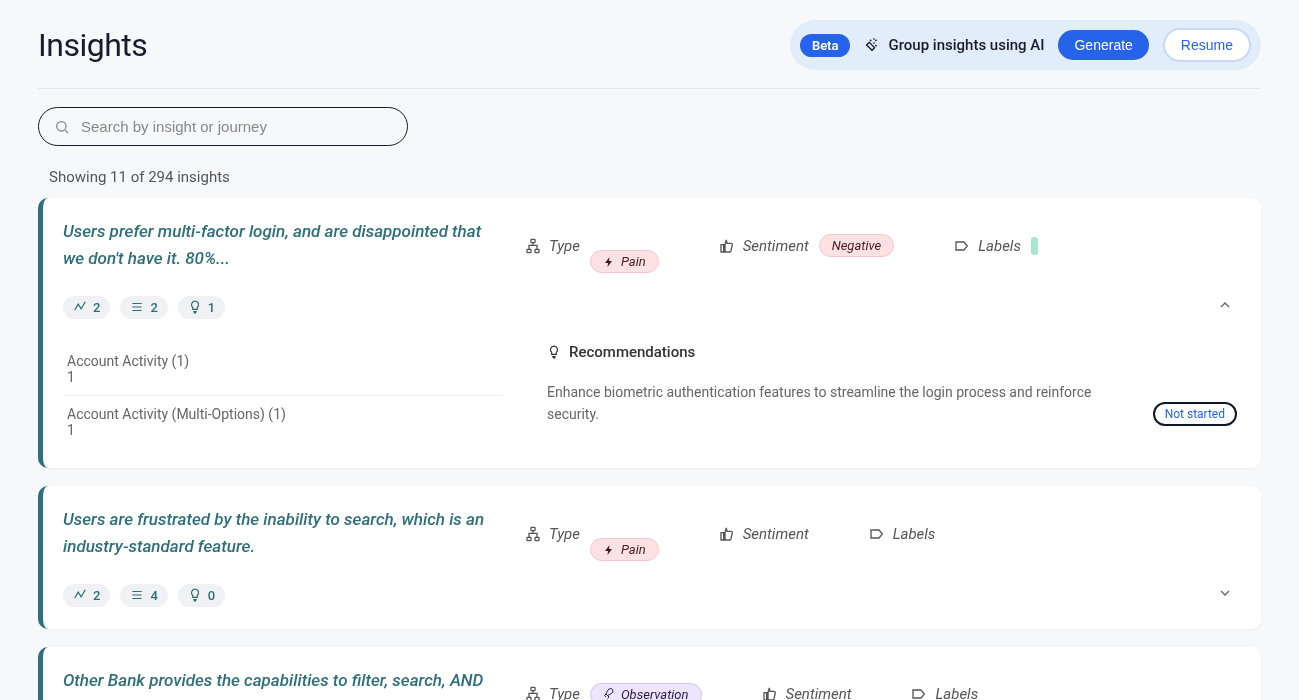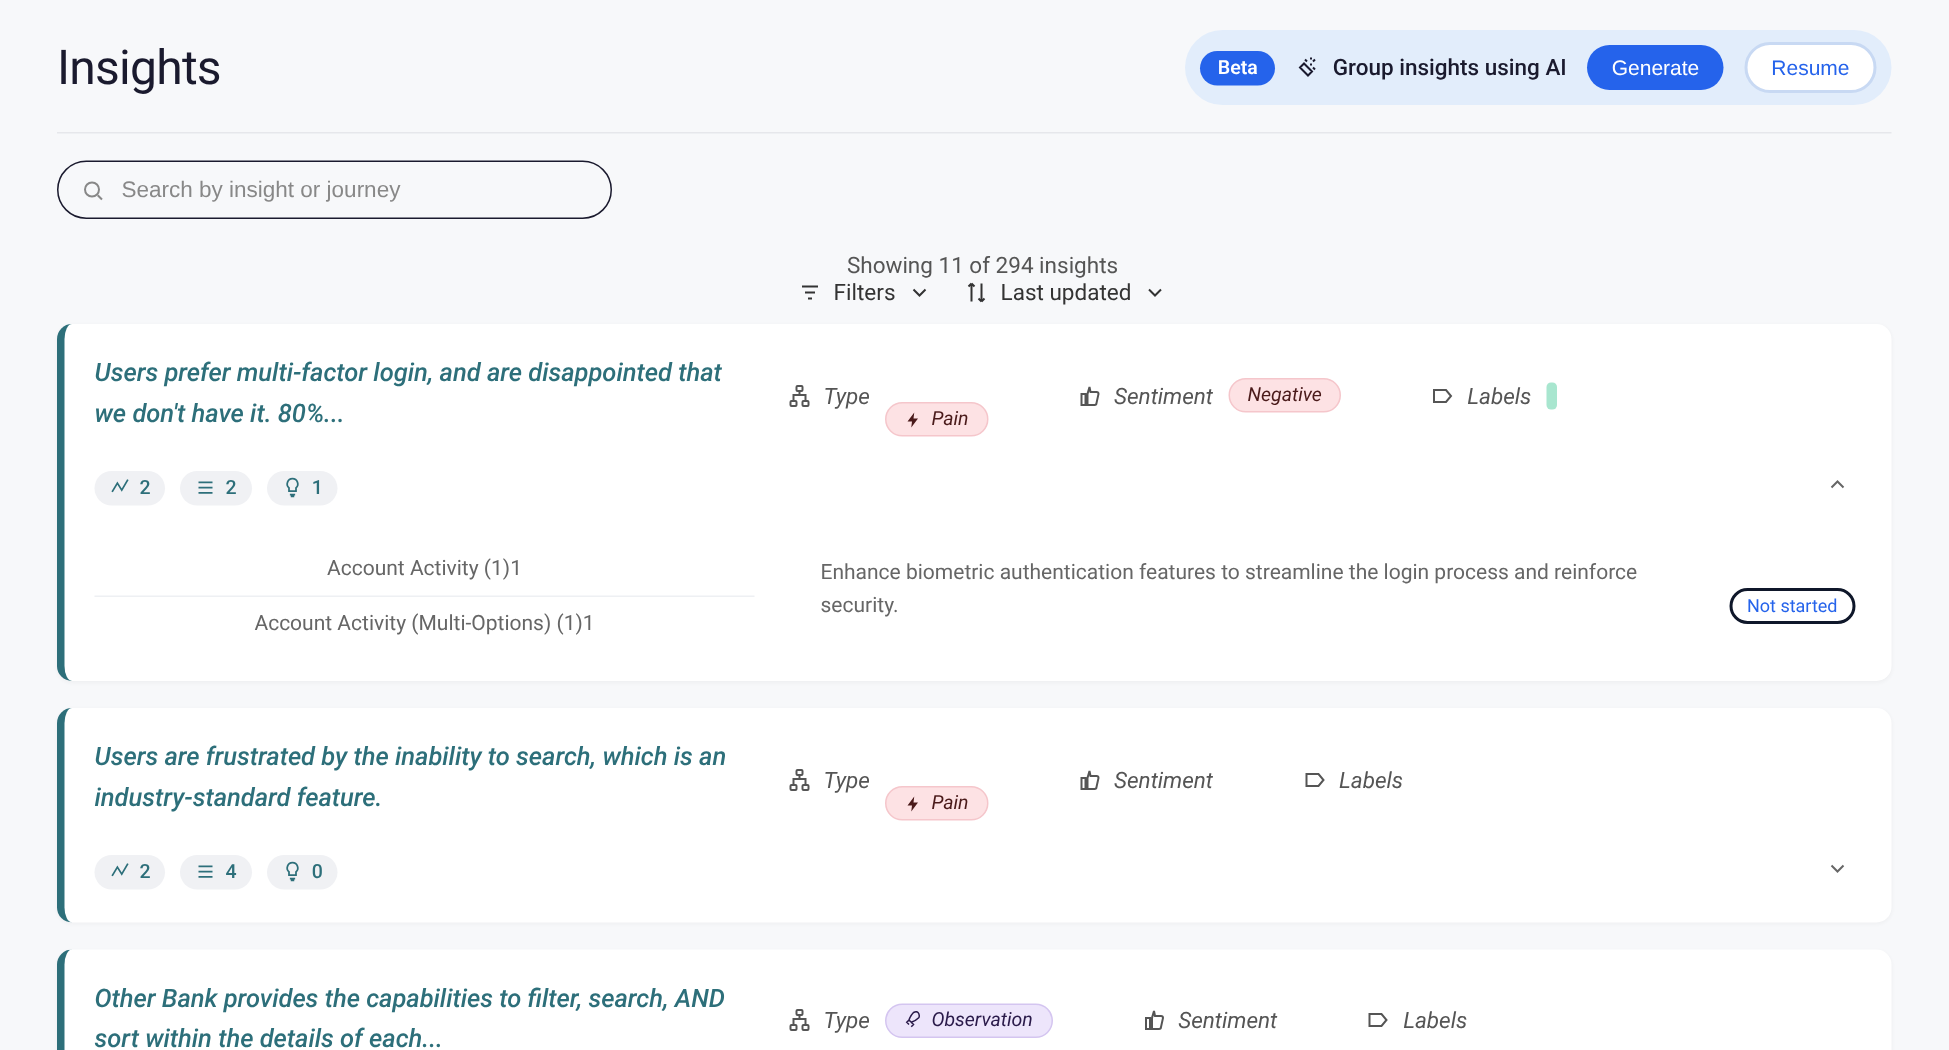--- a/index.html
+++ b/index.html
@@ -11,21 +11,21 @@
 .group-text { font-size: 15px; color: #1a1a2e; font-weight: 500; display: flex; align-items: center; gap: 8px; }
 .magic-icon { width: 16px; height: 16px; }
 .btn { border: none; cursor: pointer; font-size: 14px; font-weight: 500; border-radius: 20px; padding: 7px 16px; }
 .btn-primary { background: #2563eb; color: #fff; }
 .btn-secondary { background: #fff; color: #2563eb; border: 2px solid #c8d9f3; }
 .search-row { padding-top: 18px; }
 .search-box { position: relative; width: 370px; }
 .search-box input { width: 100%; border: 1px solid #1a1a2e; border-radius: 24px; padding: 10px 16px 10px 42px; font-size: 15px; outline: none; color: #333; background: transparent; }
 .search-box input::placeholder { color: #888; }
 .search-icon { position: absolute; left: 16px; top: 50%; transform: translateY(-50%); color: #888; }
-.meta-row { display: flex; justify-content: space-between; align-items: center; margin: 22px 0 12px 11px; flex-direction: column; }
+.meta-row { display: flex; justify-content: space-between; align-items: center; margin: 22px 0 12px 11px; }
 .count-text { font-size: 15px; color: #555; }
 .meta-actions { display: flex; gap: 22px; }
 .filter-btn { display: flex; align-items: center; gap: 8px; font-size: 15px; color: #333; cursor: pointer; }
 .cards { display: flex; flex-direction: column; gap: 18px; }
 .card { background: #fff; border-radius: 10px; border-left: 5px solid #2d6f7a; padding: 20px 24px 20px 20px; box-shadow: 0 1px 3px rgba(0,0,0,0.04); }
 .card-top { display: flex; gap: 22px; font-style: italic; }
 .card-title-col { flex: 0 0 440px; }
 .card-title { color: #2d6f7a; font-size: 17px; font-weight: 500; line-height: 1.6; }
 .card-meta-col { flex: 1; display: flex; gap: 60px; }
 .meta-item { display: flex; align-items: center; gap: 10px; }
@@ -36,21 +36,21 @@
 .pill-observation { background: #ede5fb; color: #2a1a4a; border: 1px solid #d4c5f0; }
 .label-swatch { width: 7px; height: 18px; background: #a8e6cf; border-radius: 3px; display: inline-block; }
 .chip-row { display: flex; gap: 10px; margin-top: 20px; align-items: center; }
 .chip { background: #f0f1f4; border-radius: 14px; padding: 4px 10px; font-size: 13px; color: #2d6f7a; display: inline-flex; align-items: center; gap: 6px; font-weight: 500; }
 .chip svg { width: 14px; height: 14px; }
 .chevron-toggle { margin-left: auto; color: #666; cursor: pointer; padding: 4px; }
 .expanded-content { display: flex; gap: 44px; margin-top: 22px; }
 .exp-col { flex: 1; }
 .exp-header { display: flex; align-items: center; gap: 8px; font-size: 15px; color: #333; font-weight: 500; padding-bottom: 10px; border-bottom: 1px solid #e6e7eb; }
 .exp-header.noborder { border-bottom: none; }
-.journey-row { display: flex; justify-content: center; padding: 10px 4px; border-bottom: 1px solid #eef0f3; font-size: 14px; color: #666; }
+.journey-row { display: flex; justify-content: flex-end; padding: 10px 4px; border-bottom: 1px solid #eef0f3; font-size: 14px; color: #666; flex-direction: column; }
 .journey-row:last-child { border-bottom: none; }
 .steps-hdr { margin-left: auto; }
 .rec-text { font-size: 14px; color: #666; line-height: 1.6; padding-top: 10px; }
 .rec-row { display: flex; align-items: flex-end; gap: 20px; }
 .status-pill { font-size: 12px; color: #2563eb; border: 2px solid #0f172a; border-radius: 12px; padding: 3px 10px; white-space: nowrap; margin-top: 10px; background: #fff; }
 svg { flex-shrink: 0; }
 .icon16 { width: 16px; height: 16px; }
 </style>
 </head>
 <body>
@@ -75,40 +75,20 @@
     <svg class="search-icon icon16" viewBox="0 0 24 24" fill="none" stroke="currentColor" stroke-width="2">
         <circle cx="11" cy="11" r="7"></circle>
         <path d="M21 21l-4.3-4.3"></path>
       </svg>
     <input type="text" placeholder="Search by insight or journey" style="">
   </div>
 </div>
 
 <div class="meta-row">
   <div class="count-text">Showing 11 of 294 insights</div>
-  <div class="meta-actions">
-    <div class="filter-btn">
-      <svg class="icon16" viewBox="0 0 24 24" fill="none" stroke="currentColor" stroke-width="2">
-          <path d="M4 6h16M7 12h10M10 18h4"></path>
-        </svg>
-      <span>Filters</span>
-      <svg class="icon16" viewBox="0 0 24 24" fill="none" stroke="currentColor" stroke-width="2">
-          <path d="M6 9l6 6 6-6"></path>
-        </svg>
-    </div>
-    <div class="filter-btn">
-      <svg class="icon16" viewBox="0 0 24 24" fill="none" stroke="currentColor" stroke-width="2">
-          <path d="M7 3v18M7 3l-3 3M7 3l3 3M17 21V3M17 21l3-3M17 21l-3-3"></path>
-        </svg>
-      <span>Last updated</span>
-      <svg class="icon16" viewBox="0 0 24 24" fill="none" stroke="currentColor" stroke-width="2">
-          <path d="M6 9l6 6 6-6"></path>
-        </svg>
-    </div>
-  </div>
 </div>
 
 <div class="cards" id="cards-container">
     <div class="card">
     <div class="card-top">
       <div class="card-title-col">
         <div class="card-title">Users prefer multi-factor login, and are disappointed that we don't have it. 80%...</div>
       </div>
       <div class="card-meta-col">
         <div class="meta-item">
@@ -164,20 +144,26 @@
         <div class="journey-row">
             <span>Account Activity (1)</span>
             <span>1</span>
           </div>
           <div class="journey-row">
             <span>Account Activity (Multi-Options) (1)</span>
             <span>1</span>
           </div>
       </div>
       <div class="exp-col">
+        <div class="exp-header noborder">
+            <svg width="14" height="14" viewBox="0 0 24 24" fill="none" stroke="currentColor" stroke-width="2">
+              <path d="M12 2a6 6 0 00-4 10.5V16h8v-3.5A6 6 0 0012 2zM9 20h6M10 22h4"></path>
+            </svg>
+            <span>Recommendations</span>
+          </div>
         <div class="rec-row">
           <div class="rec-text">Enhance biometric authentication features to streamline the login process and reinforce security.</div>
           <span class="status-pill">Not started</span>
         </div>
       </div>
     </div>
     </div>
     <div class="card">
     <div class="card-top">
       <div class="card-title-col">

